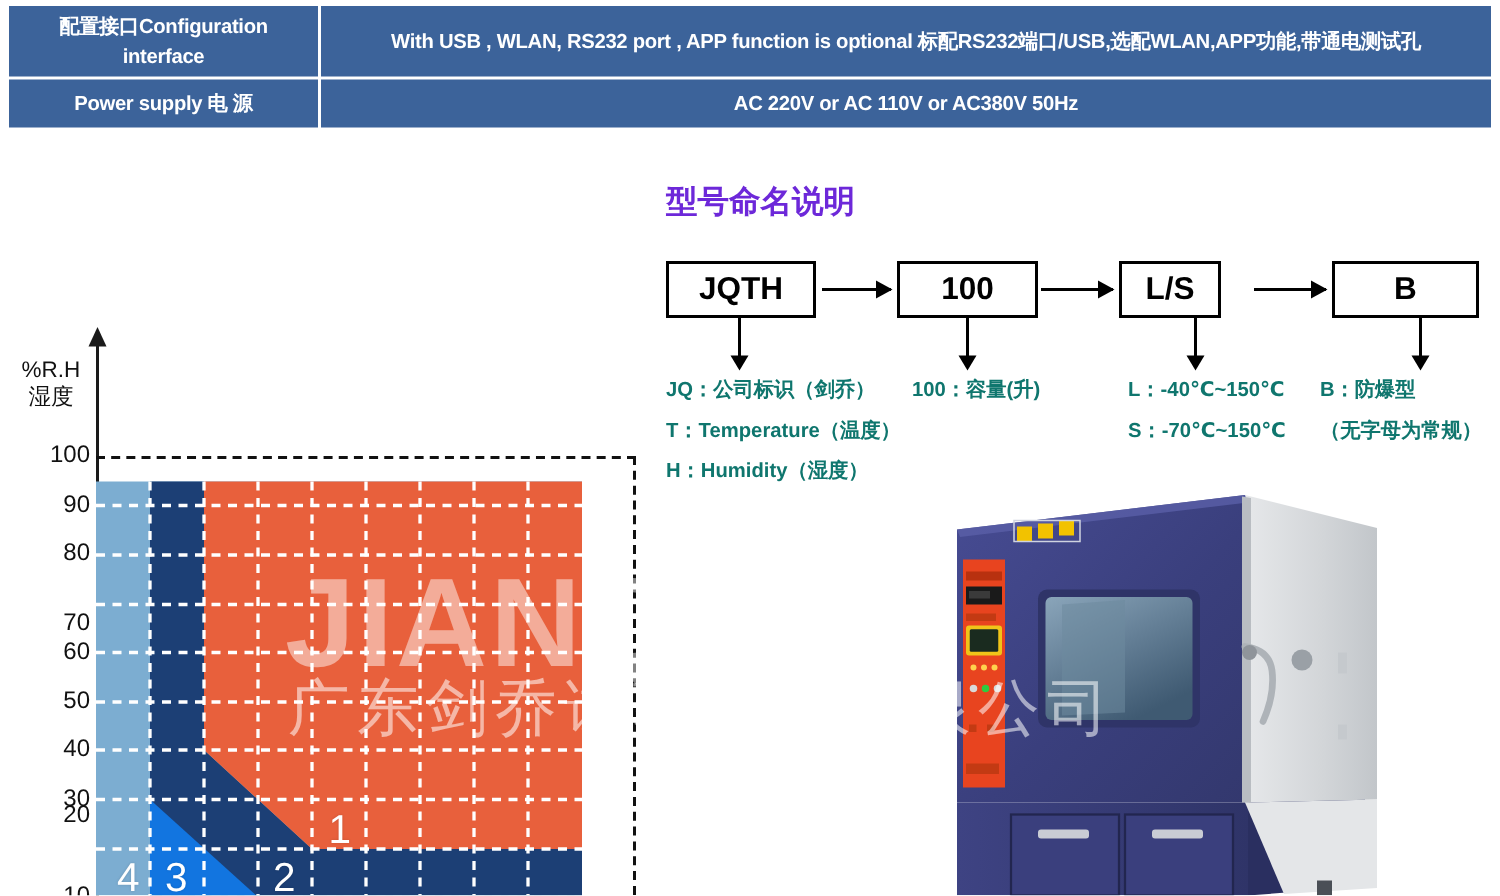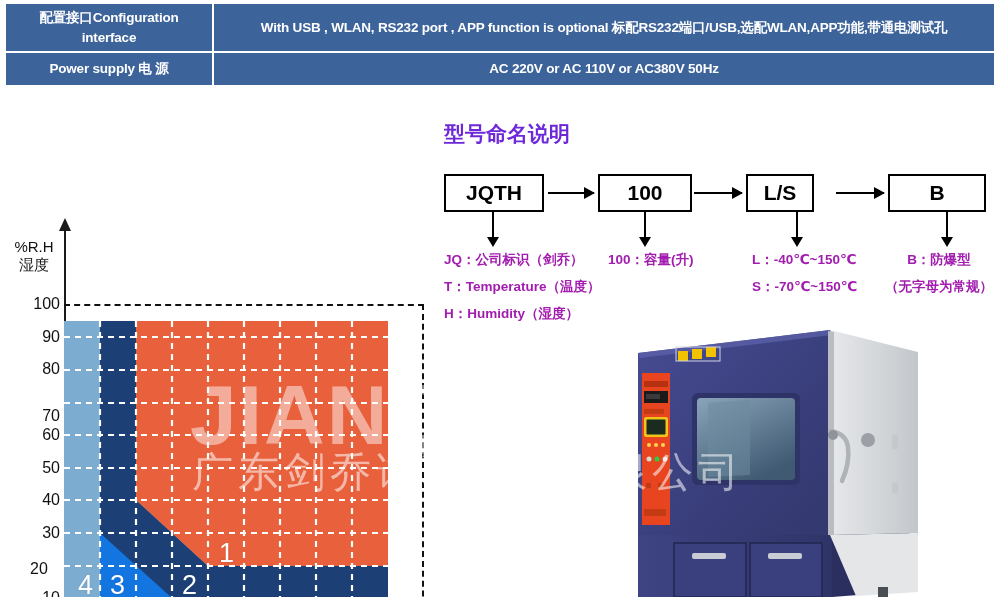--- a/index.html
+++ b/index.html
@@ -153,25 +153,25 @@
     left: -5px; bottom: -9px;
     border-left: 6px solid transparent;
     border-right: 6px solid transparent;
     border-top: 10px solid #000;
   }
   .legend-col {
     position: absolute;
     top: 134px;
     font-size: 13.5px;
     font-weight: bold;
-    color: #a21caf;
+    color: #0f766e;
     line-height: 2.0;
     white-space: nowrap;
   }
-  .legend-col.centered { text-align: center; }
+  .legend-col.centered { }
 
   
   #watermark {
     position: absolute;
     left: 190px; top: 355px;
     width: 700px; height: 150px;
     pointer-events: none;
     z-index: 6;
     margin-top: 12px;
   }
@@ -227,21 +227,21 @@
       <div>%R.H</div>
       <div>湿度</div>
     </div>
 
     <div class="axis-line" id="y-axis"></div>
 
     <div class="axis-arrow" id="y-arrow"></div>
 
     <div id="y-ticks">
         <div class="tick-y" style="top: 498.3px;">10</div>
-        <div class="tick-y" style="top: 469px; text-align: center;">20</div>
+        <div class="tick-y" style="top: 444px;">20</div>
         <div class="tick-y" style="top: 432.9px;">30</div>
         <div class="tick-y" style="top: 400.2px;">40</div>
         <div class="tick-y" style="top: 367.5px;">50</div>
         <div class="tick-y" style="top: 334.8px;">60</div>
         <div class="tick-y" style="top: 316px;">70</div>
         <div class="tick-y" style="top: 269.4px;">80</div>
         <div class="tick-y" style="top: 236.7px;">90</div>
         <div class="tick-y" style="top: 204px;">100</div>
       </div>
 

